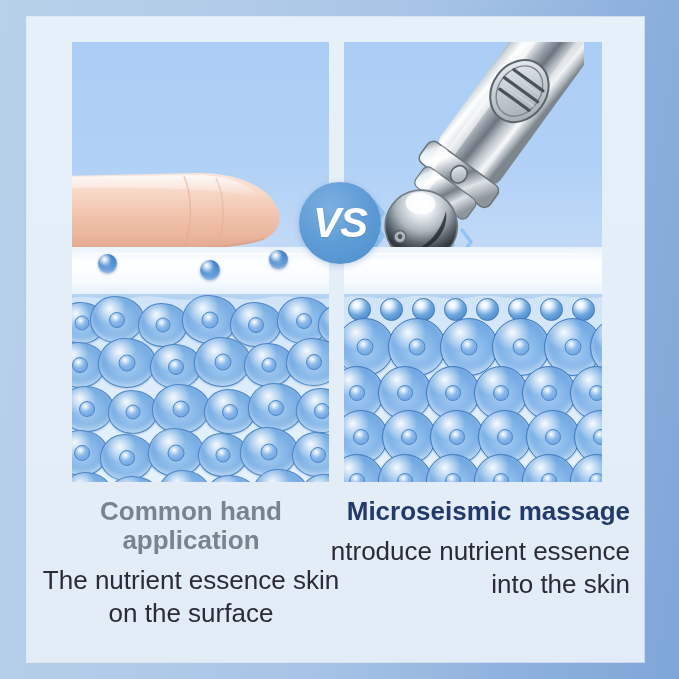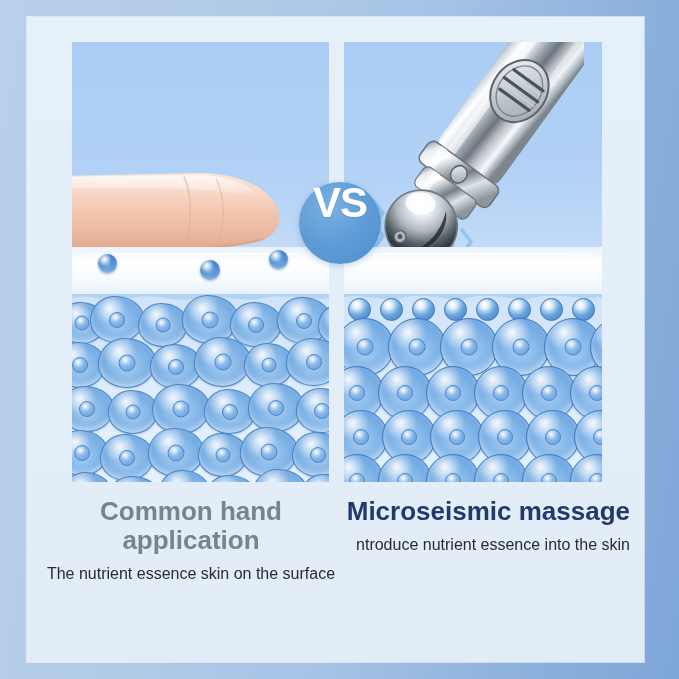--- a/index.html
+++ b/index.html
@@ -104,43 +104,44 @@
   
   .finger{position:absolute;}
 
   
   .device{position:absolute;}
 
   
   .vs-badge{
     position:absolute;left:299px;top:182px;width:82px;height:82px;border-radius:50%;
     background:radial-gradient(circle at 38% 30%, #7bb0e0 0%, #5f9cd6 48%, #4f8ecd 100%);
-    display:flex;justify-content:center;
+    display:flex;align-items:center;justify-content:center;
     box-shadow:0 2px 6px rgba(50,100,160,.28);
     z-index:40;
+    font-style:italic;
   }
   .vs-badge span{
     color:#ffffff;font-size:42px;font-weight:bold;letter-spacing:-1px;
     font-family:"Liberation Sans", sans-serif;line-height:1;
     text-shadow:0 1px 1px rgba(60,110,170,.25);
   }
 
   
   .captions{position:absolute;left:27px;top:497px;width:617px;height:150px;}
   .cap{position:absolute;top:0;width:300px;text-align:center;}
   .cap-left{left:14px;}
   .cap-right{left:303px;text-align:right;}
   .cap h3{
     margin:0;font-size:26px;font-weight:bold;line-height:1.12;
     font-family:"Liberation Sans", sans-serif;
   }
   .cap-left h3{color:#77838f;}
   .cap-right h3{color:#203a6b;}
   .cap p{
-    margin:9px 0 0 0;font-size:16px;line-height:1.25;color:#2b2b33;
+    margin:9px 0 0 0;font-size:26px;line-height:1.25;color:#2b2b33;
     font-family:"Liberation Sans", sans-serif;font-weight:normal;
   }
 </style>
 </head>
 <body>
 
 <div class="stage">
 
   <div class="outer-frame"></div>
 

